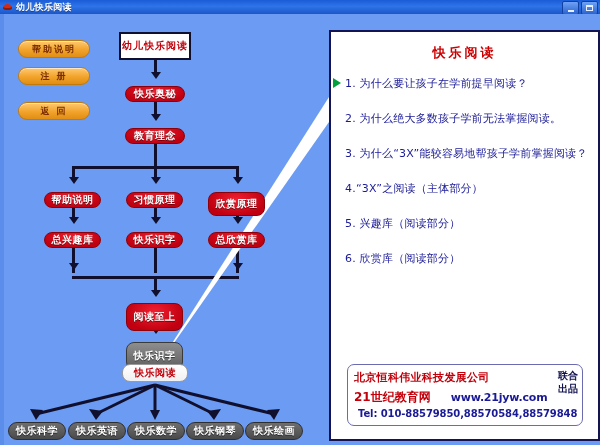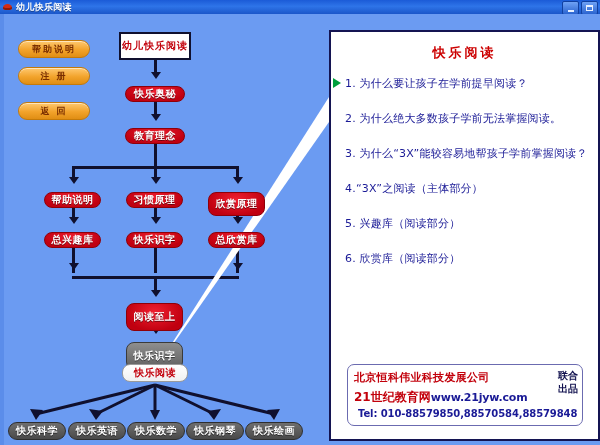--- a/index.html
+++ b/index.html
@@ -122,21 +122,21 @@
     border-left:8px solid #00A03C;
   }
 
   .footer{
     position:absolute;left:16px;top:332px;width:236px;height:62px;
     border:1px solid #6B6BB0;border-radius:7px;box-sizing:border-box;
   }
   .f-row{position:absolute;white-space:nowrap;}
   .f-company{left:6px;top:5px;color:#C2000B;font-size:11px;font-weight:bold;letter-spacing:.3px;}
   .f-site{left:6px;top:24px;color:#C2000B;font-size:12px;font-weight:bold;}
-  .f-site .url{font-size:11px;color:#1A1A96;letter-spacing:-.2px;}
+  .f-site .url{font-size:11px;color:#1A1A96;letter-spacing:-.2px;margin-left:20px;}
   .f-join{right:4px;top:4px;color:#10104E;font-size:10px;font-weight:bold;line-height:13px;text-align:left;}
   .f-tel{left:10px;top:43px;color:#1A1A96;font-size:10px;font-weight:bold;letter-spacing:-.1px;}
 </style>
 </head>
 <body>
 
 <div id="app">
 
   <div class="titlebar">
     <div class="tb-icon">

